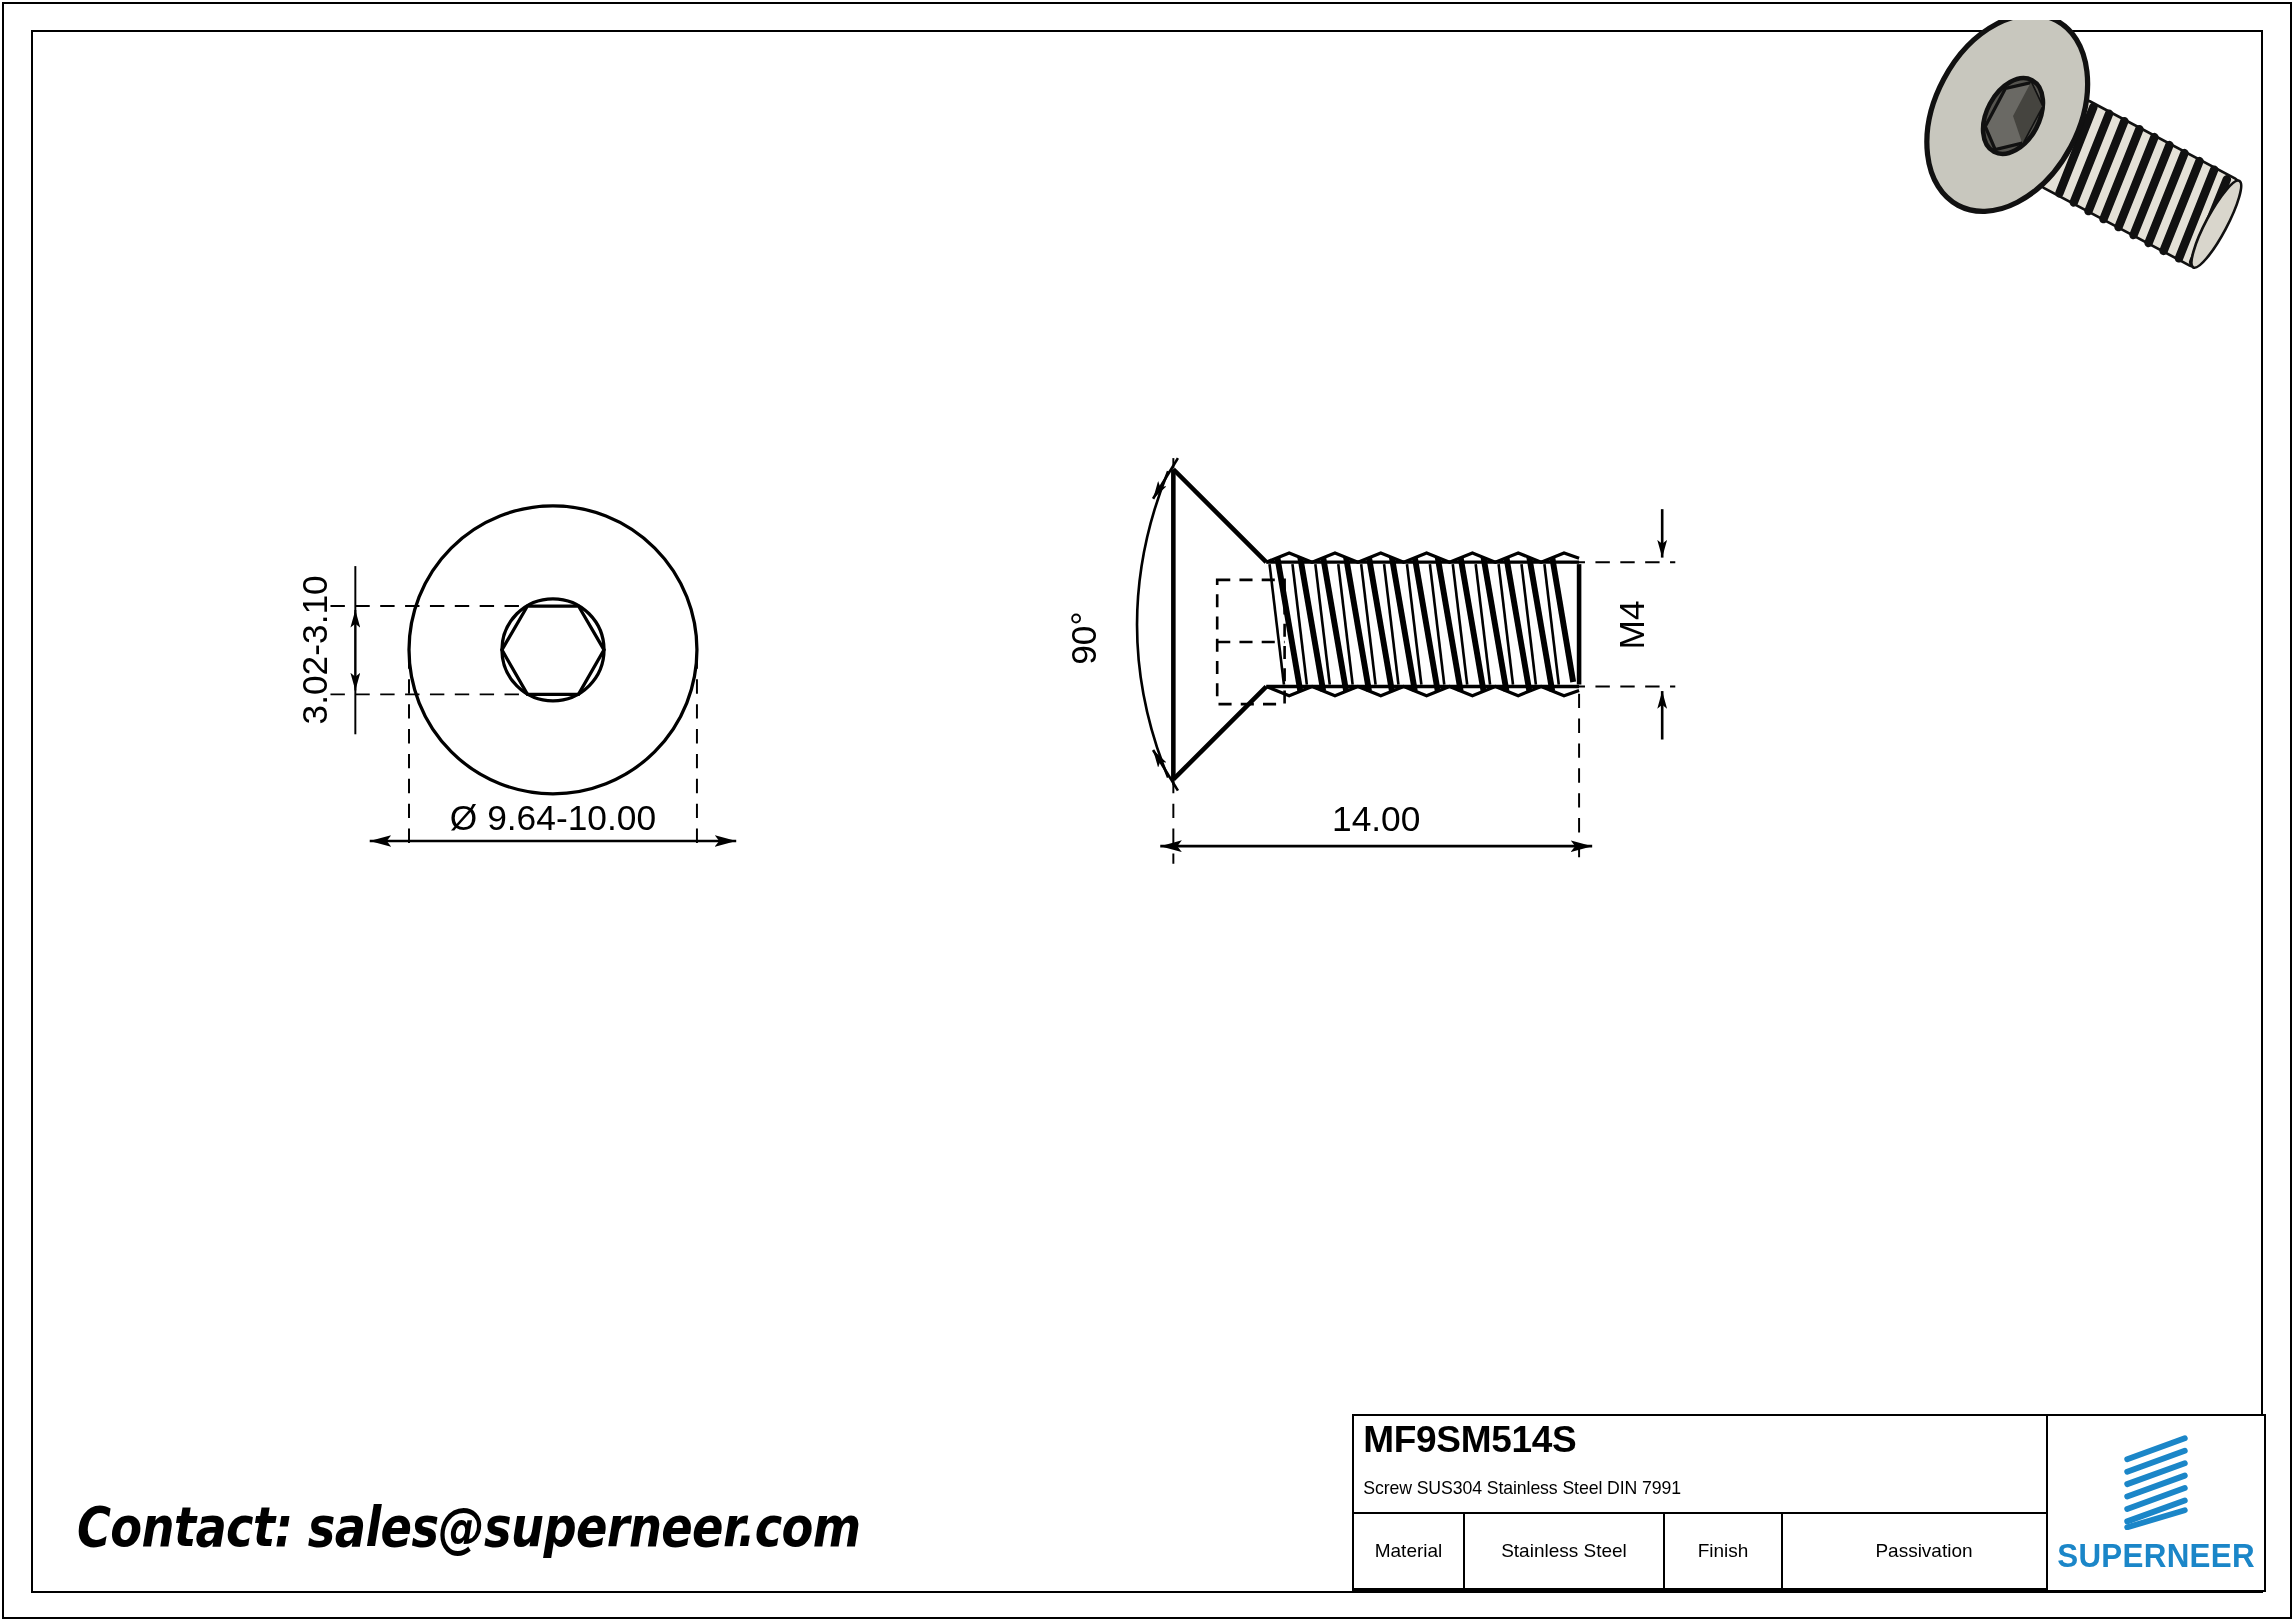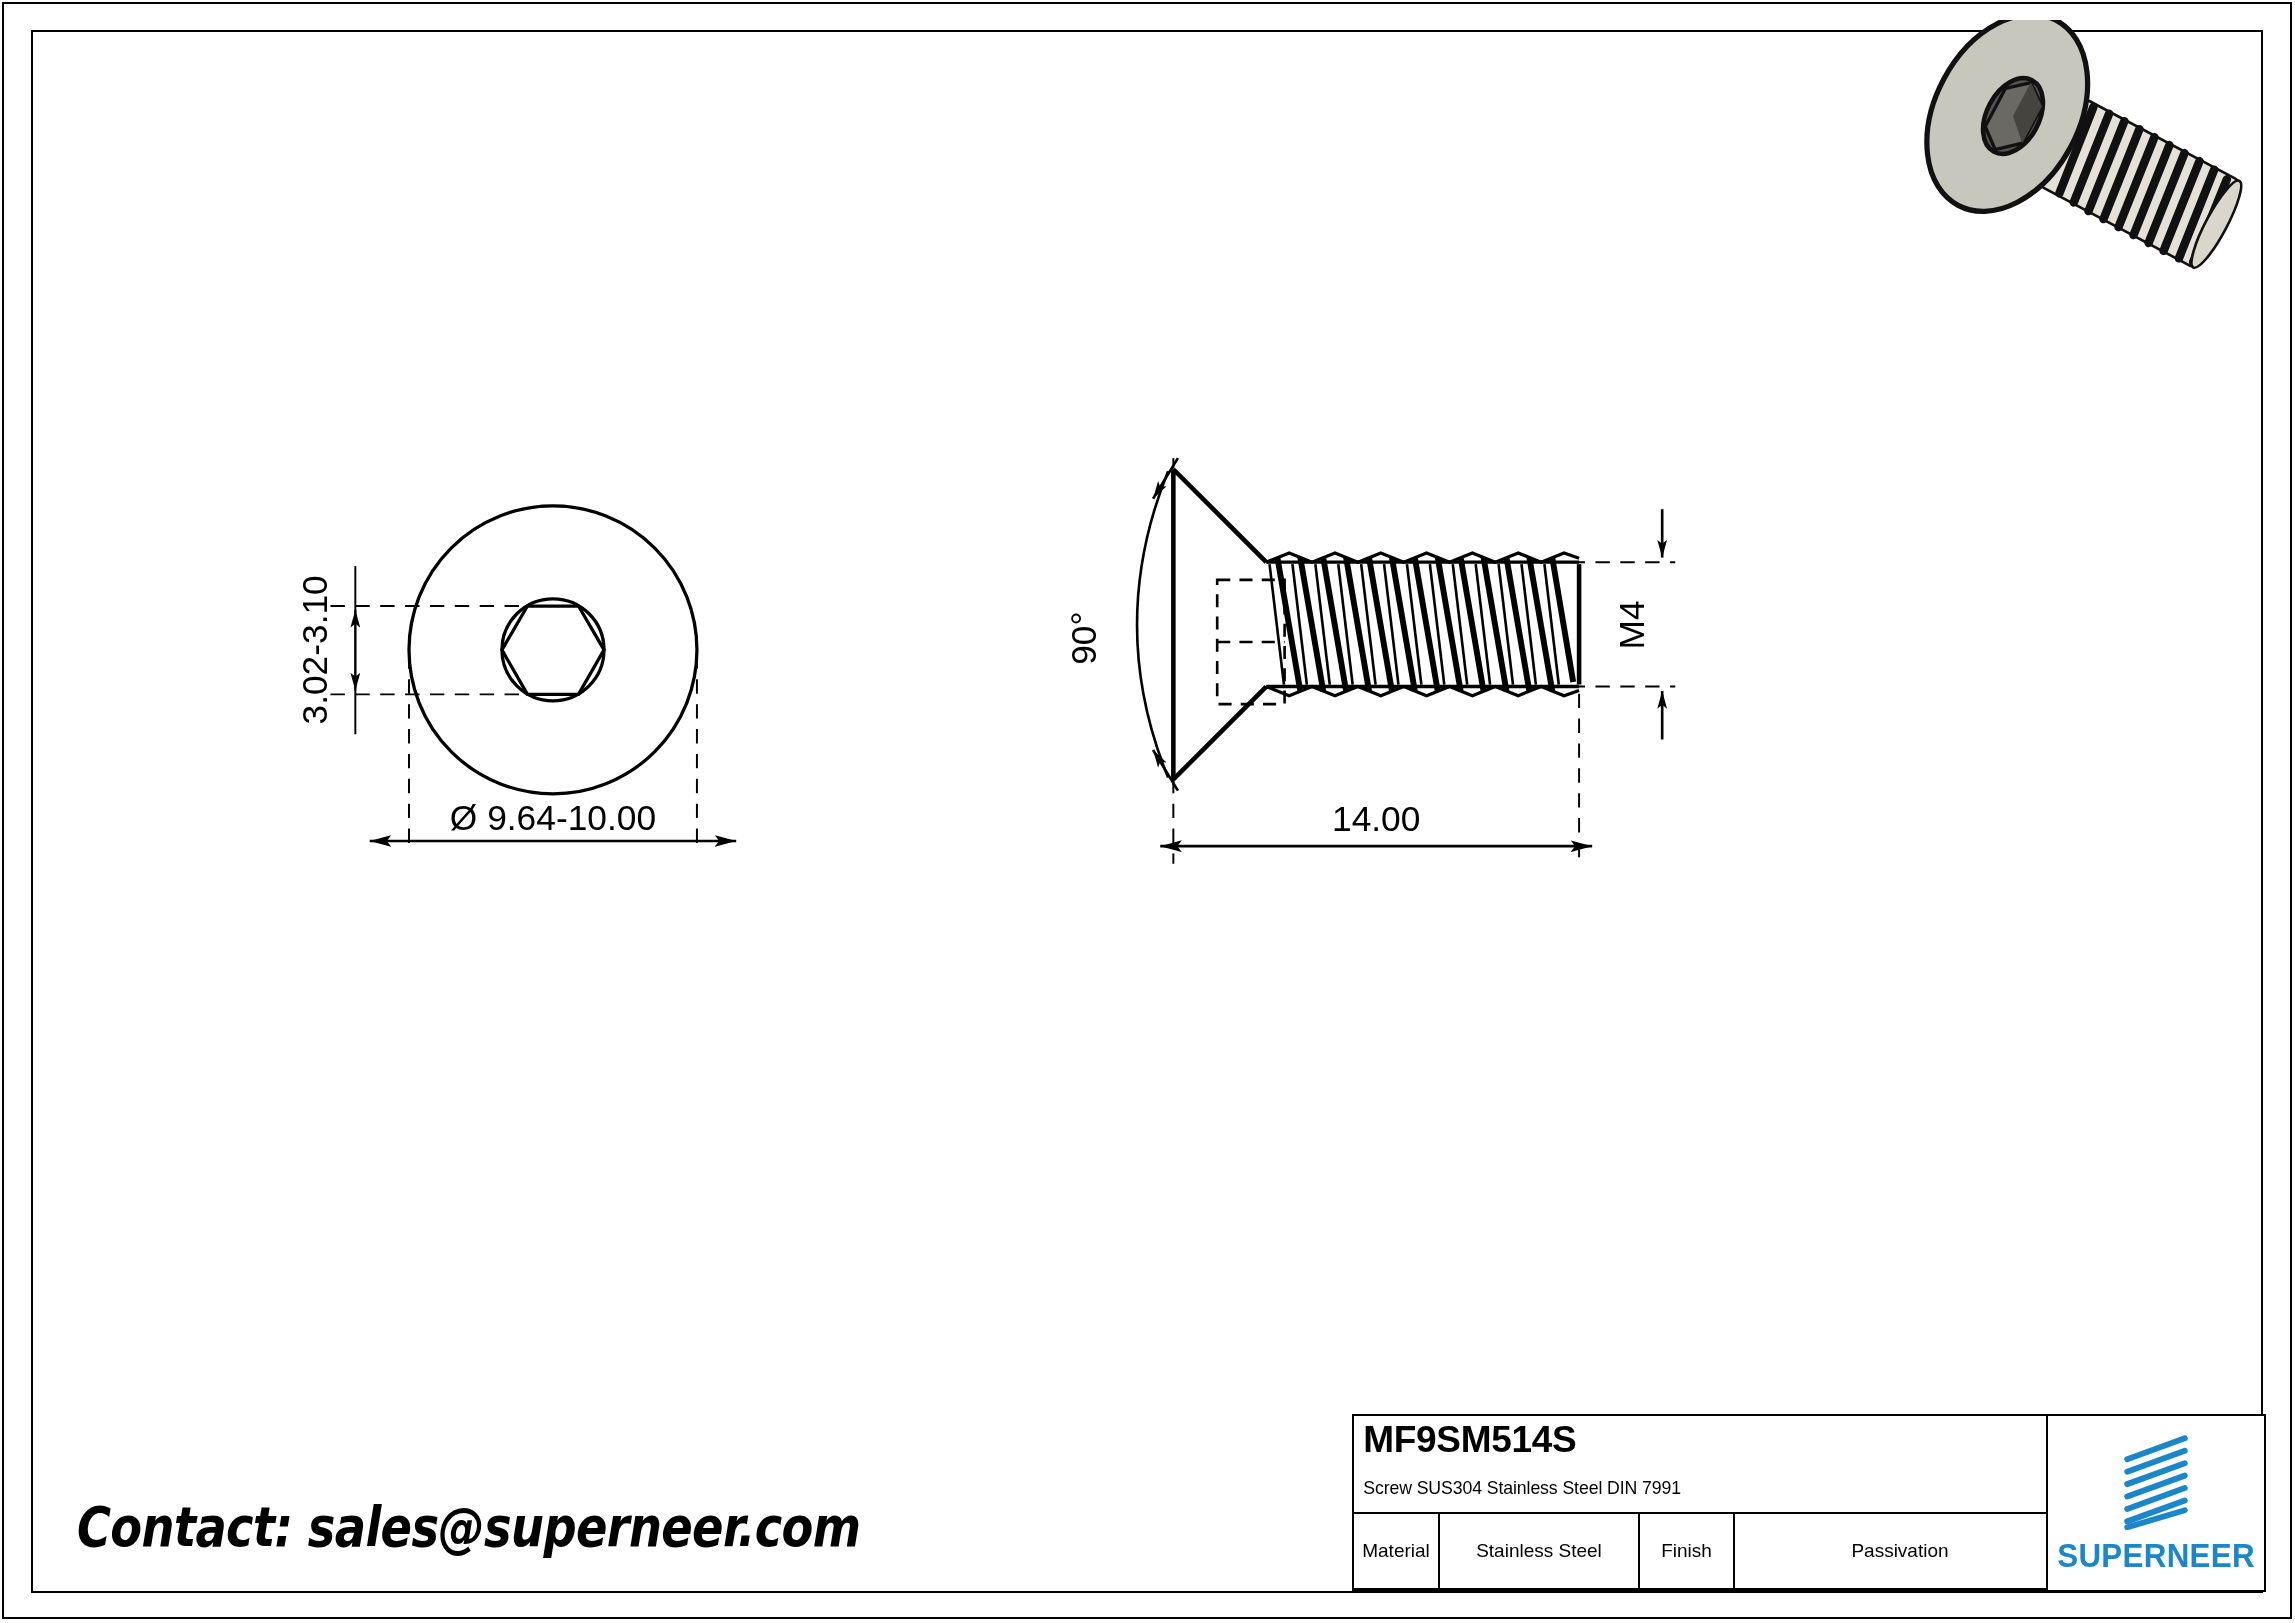--- a/index.html
+++ b/index.html
@@ -117,23 +117,23 @@
   .tb-cell {
     display: flex;
     align-items: center;
     justify-content: center;
     font-size: 19px;
     box-sizing: border-box;
     border-right: 2px solid #000;
     height: 100%;
   }
   .tb-cell:last-child { border-right: none; margin-left: 19px; }
-  .c-label   { width: 86px; }
+  .c-label   { width: 111px; }
   .c-value   { width: 200px; }
-  .c-finish  { width: 95px; }
+  .c-finish  { width: 118px; }
   .c-fvalue  { flex: 1 1 auto; }
   .c-web     { flex: 1 1 auto; color: #1b86c8; }
   .tb-right {
     flex: 1 1 auto;
     position: relative;
     display: flex;
     flex-direction: column;
     align-items: center;
     justify-content: flex-start;
     border-radius: 18px;

